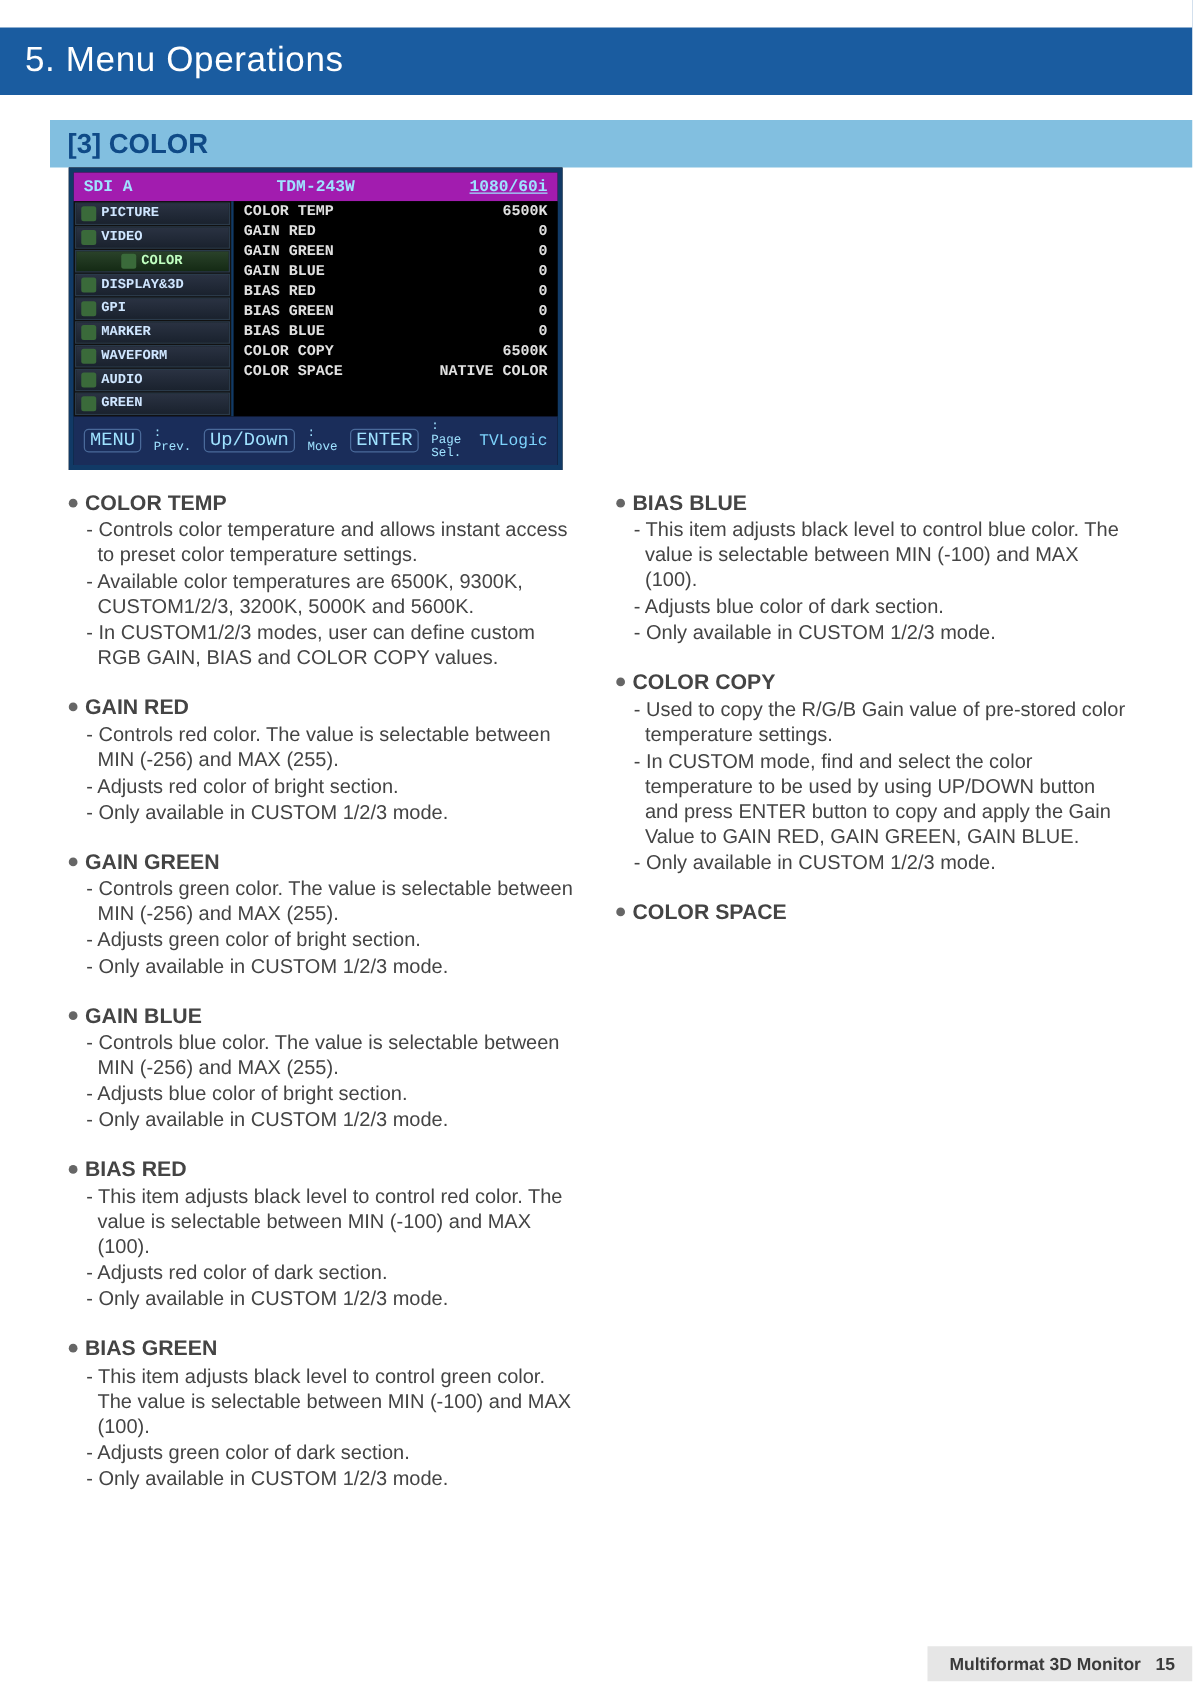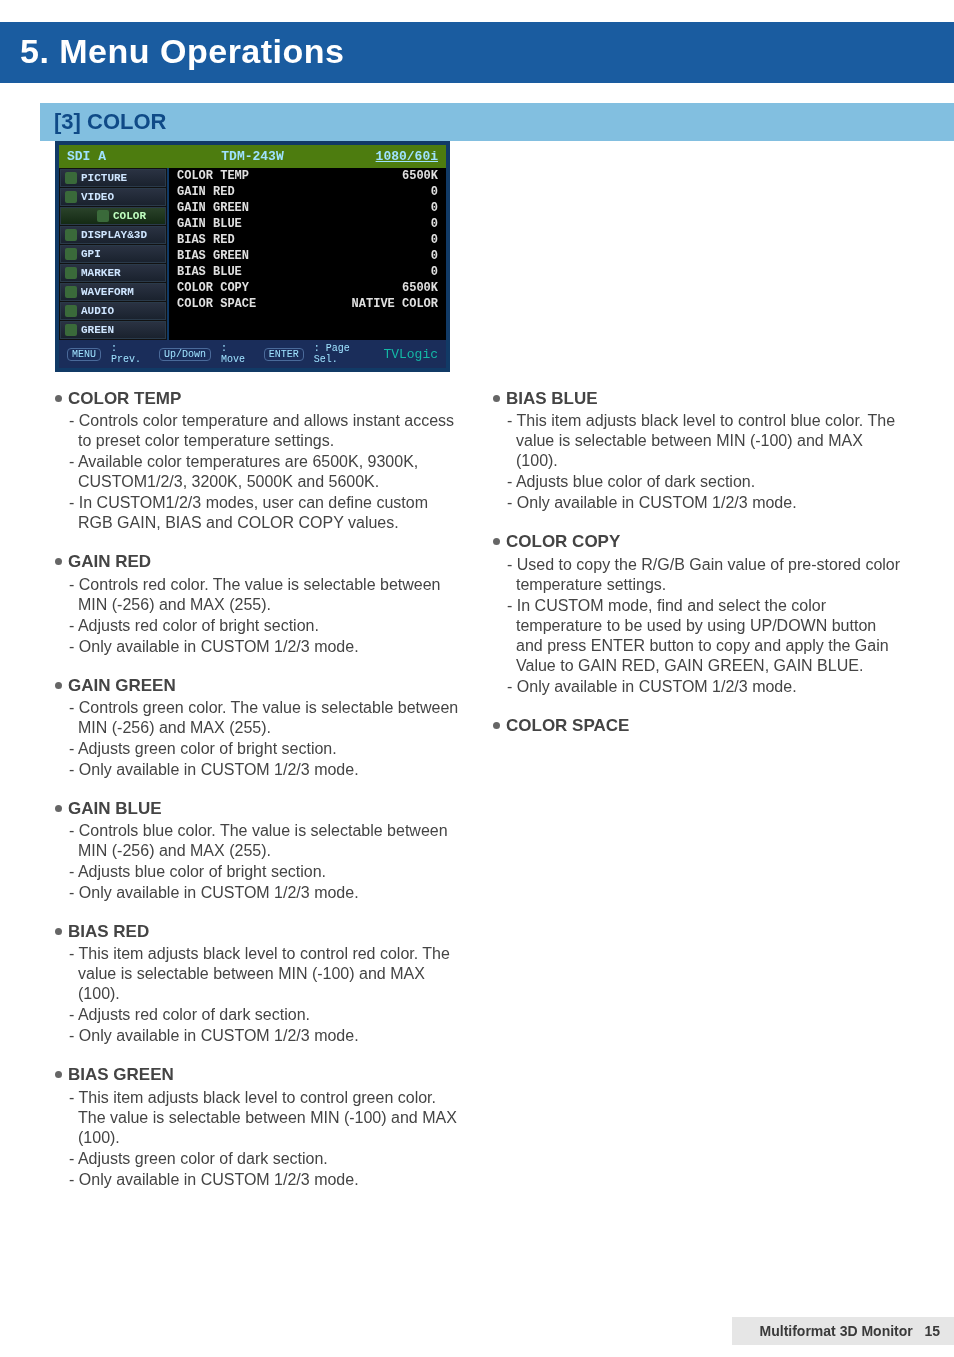--- a/index.html
+++ b/index.html
@@ -11,22 +11,22 @@
     height: 1357px;
     position: relative;
   }
   .chapter-bar {
     background: #1a5ca0;
     color: #fff;
     padding: 10px 20px 12px;
     border-top: 22px solid #fff;
   }
   .chapter-bar h1 {
-    font-size: 34px;
-    font-weight: 700;
+    font-size: 28px;
+    font-weight: 400;
     letter-spacing: 0.5px;
   }
   .section-bar {
     background: #82bfe0;
     color: #0f4a87;
     margin: 20px 0 0 40px;
     padding: 6px 14px;
   }
   .section-bar h2 {
     font-size: 22px;
@@ -37,35 +37,35 @@
   .osd {
     width: 395px;
     margin-left: 55px;
     border: 4px solid #113a66;
     font-family: "Courier New", monospace;
     background: #000;
     color: #8f8f8f;
     font-size: 12px;
   }
   .osd-title {
-    background: #4d7c0f;
+    background: #a21caf;
     color: #9fe2ff;
     display: flex;
     padding: 4px 8px;
     font-weight: bold;
     font-size: 13px;
   }
   .osd-title .l { flex: 1; }
   .osd-title .c { flex: 1; text-align: center; }
   .osd-title .r { flex: 1; text-align: right; text-decoration: underline; }
   .osd-body {
     display: flex;
   }
   .osd-menu {
-    width: 110px;
+    width: 128px;
     border-right: 2px solid #113a66;
     background: #111;
   }
   .osd-menu-item {
     display: flex;
     align-items: center;
     gap: 4px;
     padding: 2px 4px;
     border: 1px solid #2a3a4a;
     margin: 1px;
@@ -104,26 +104,26 @@
     display: flex;
     align-items: center;
     gap: 10px;
     padding: 3px 8px;
     font-size: 10px;
   }
   .osd-footer .btn {
     border: 1px solid #4a6a9a;
     border-radius: 4px;
     padding: 0 4px;
-    font-size: 10px;
+    font-size: 15px;
   }
   .osd-footer .brand {
     margin-left: auto;
     font-size: 13px;
-    color: #14b8a6;
+    color: #7dd3fc;
     text-align: center;
   }
 
   
   .columns {
     display: flex;
     gap: 28px;
     padding: 16px 45px 0 55px;
   }
   .col {
@@ -159,21 +159,21 @@
   }
 
   .page-footer {
     position: absolute;
     bottom: 12px;
     right: 0;
     background: #e6e6e6;
     color: #3a3a3a;
     font-size: 14px;
     font-weight: 700;
-    padding: 6px 14px 6px 28px;
+    padding: 6px 14px 6px 18px;
   }
 </style>
 </head>
 <body>
 
 <div class="chapter-bar">
   <h1>5. Menu Operations</h1>
 </div>
 
 <div class="section-bar">

